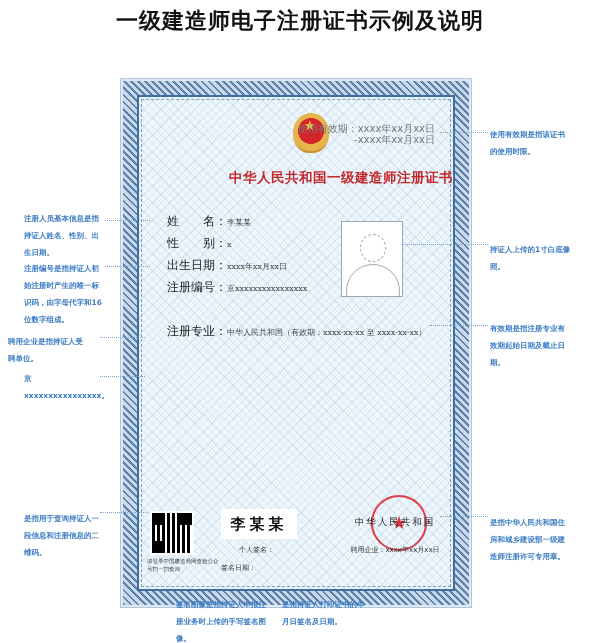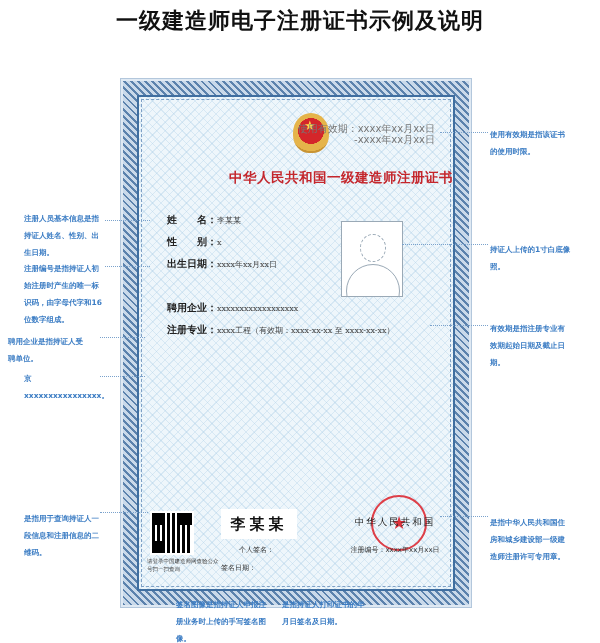--- a/index.html
+++ b/index.html
@@ -19,21 +19,21 @@
                   repeating-linear-gradient(45deg, rgba(170,205,230,.35) 0 1px, transparent 1px 6px),
                   #eef6fb;
                 border:2px solid #3f6ea0; outline:1px dashed #7ea0c6; outline-offset:-5px; }
   .emblem { position:absolute; left:154px; top:16px; width:36px; height:40px; border-radius:50% 50% 45% 45%;
             background:radial-gradient(circle at 50% 45%, #d4262a 0 45%, #e5b44a 46% 70%, #c89433 71%); }
   .emblem .star { position:absolute; left:11px; top:6px; color:#ffd84a; font-size:13px; line-height:1; }
   .validity { position:absolute; right:18px; top:26px; font-size:10px; color:#777; text-align:right; line-height:11px; }
   .cert-title { position:absolute; top:72px; left:0; width:100%; text-align:right;
                 color:#c4262c; font-weight:bold; font-size:13.5px; letter-spacing:.5px; }
   .field { position:absolute; left:28px; font-size:9px; color:#222; white-space:nowrap; }
-  .field .k { font-weight:bold; font-size:10px; }
+  .field .k { font-weight:normal; font-size:12px; }
   .field .v { font-family:"DejaVu Serif", serif; font-size:8px; color:#444; }
   .photo { position:absolute; left:202px; top:124px; width:60px; height:74px; background:#fff; border:1px solid #9aa9b6; overflow:hidden; }
   .photo .head { position:absolute; left:18px; top:12px; width:24px; height:26px; border:1px dashed #9aa9b6; border-radius:50%; }
   .photo .body { position:absolute; left:4px; top:42px; width:52px; height:52px; border:1px solid #9aa9b6; border-radius:50%; background:#fff; }
   .qr { position:absolute; left:11px; top:414px; width:40px; height:40px; background:
         linear-gradient(#000,#000) 0 0/12px 12px no-repeat,
         linear-gradient(#000,#000) 28px 0/12px 12px no-repeat,
         linear-gradient(#000,#000) 0 28px/12px 12px no-repeat,
         repeating-linear-gradient(90deg,#000 0 3px,#fff 3px 5px), #fff; border:2px solid #fff; }
   .qr-caption { position:absolute; left:8px; top:460px; font-size:5.5px; color:#444; line-height:8px; width:72px; }
@@ -66,44 +66,44 @@
 
     <div class="field" style="top:116px">
       <span class="k">姓　　名：</span><span class="v">李某某</span>
     </div>
     <div class="field" style="top:138px">
       <span class="k">性　　别：</span><span class="v">x</span>
     </div>
     <div class="field" style="top:160px">
       <span class="k">出生日期：</span><span class="v">xxxx年xx月xx日</span>
     </div>
-    <div class="field" style="top:204px">
-      <span class="k">聘用企业：</span><span class="v">xxxxxxxxxxxxxxxxxx</span>
+    <div class="field" style="top:182px">
+      <span class="k">注册编号：</span><span class="v">京xxxxxxxxxxxxxxxx</span>
     </div>
     <div class="field" style="top:226px">
-      <span class="k">注册专业：</span><span class="v">xxxx工程（有效期：xxxx-xx-xx 至 xxxx-xx-xx）</span>
+      <span class="k">注册专业：</span><span class="v">中华人民共和国（有效期：xxxx-xx-xx 至 xxxx-xx-xx）</span>
     </div>
 
     <div class="photo">
       <div class="head"></div>
       <div class="body"></div>
     </div>
 
     <div class="qr"></div>
     <div class="qr-caption">请登录中国建造师网查验公众号扫一扫查询</div>
 
     <div class="sig-box">李某某</div>
     <div class="sig-label" style="top:448px">个人签名：</div>
     <div class="sig-label" style="top:466px; left:82px">签名日期：</div>
 
     <div class="seal">★</div>
     <div class="issuer">
       <div>中华人民共和国</div>
     </div>
-    <div class="issue-date">注册编号：xxxx年xx月xx日</div>
+    <div class="issue-date">聘用企业：xxxx年xx月xx日</div>
   </div>
 </div>
 
 <div class="lead" style="left:440px; top:132px; width:48px"></div>
 <div class="lead" style="left:402px; top:244px; width:86px"></div>
 <div class="lead" style="left:430px; top:325px; width:58px"></div>
 <div class="lead" style="left:440px; top:516px; width:48px"></div>
 <div class="lead" style="left:105px; top:220px; width:45px"></div>
 <div class="lead" style="left:105px; top:266px; width:45px"></div>
 <div class="lead" style="left:100px; top:337px; width:45px"></div>

